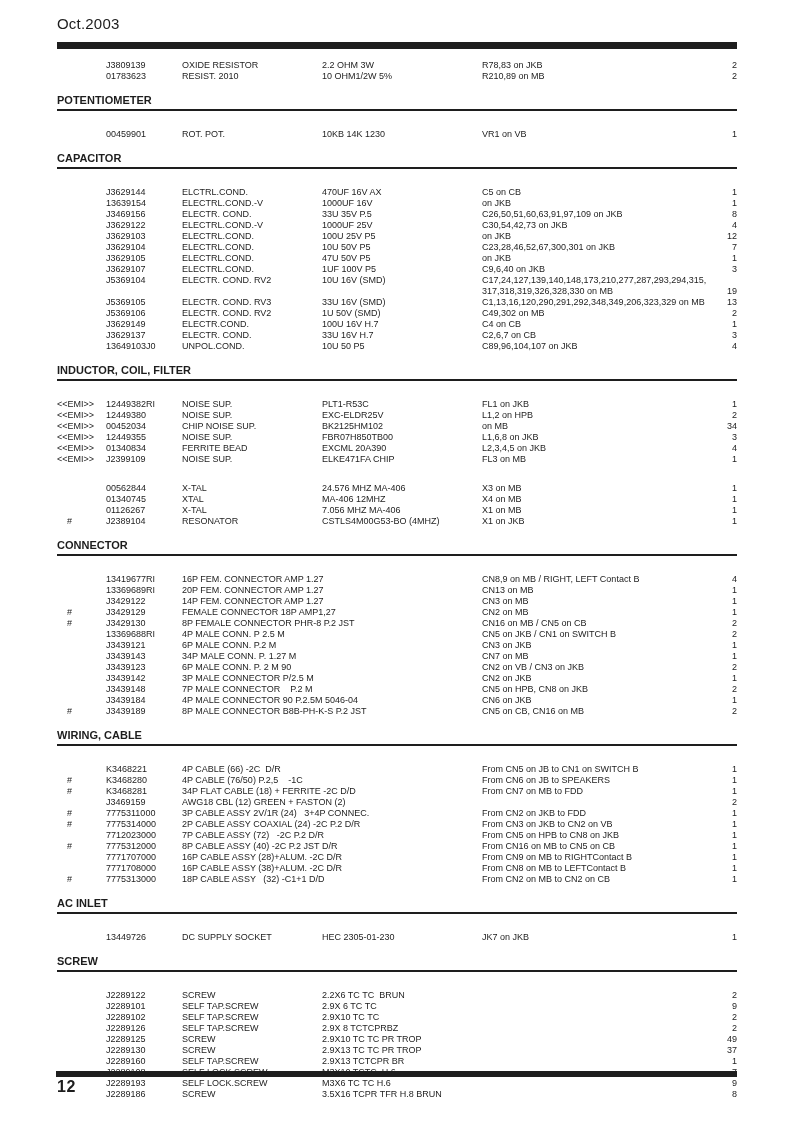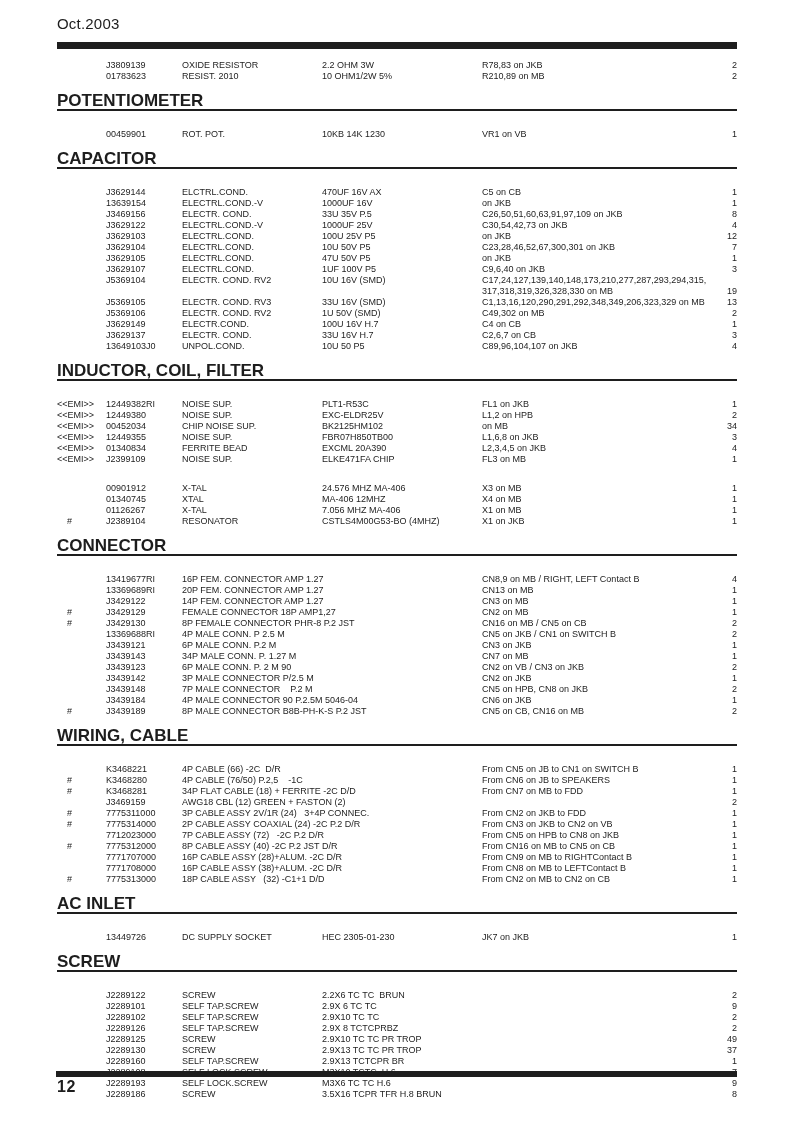--- a/index.html
+++ b/index.html
@@ -10,21 +10,21 @@
     font-family: "Liberation Sans", sans-serif;
     color: #1d1d1d;
     overflow: hidden;
   }
   .content { margin: 0 56px 0 57px; }
   .doc-date { padding-top: 15px; font-size: 15px; font-weight: normal; line-height: 18px; letter-spacing: 0.2px; }
   .top-bar { margin-top: 9px; height: 7px; background: #1e1e1e; }
   .section { margin-top: 12px; }
   .section.no-title { margin-top: 11px; }
   .section-title {
-    font-size: 17px; font-weight: bold; line-height: 13px;
+    font-size: 11px; font-weight: bold; line-height: 13px;
     border-bottom: 2px solid #1e1e1e; padding-bottom: 2px;
   }
   .rows { margin-top: 18px; }
   .section.no-title .rows { margin-top: 8px; }
   .row { display: flex; font-size: 9px; line-height: 11px; white-space: pre; }
   .c { flex: 0 0 auto; }
   .c-marker { width: 49px; }
   .c-marker.hash { width: 39px; padding-left: 10px; }
   .c-part { width: 76px; }
   .c-desc { width: 140px; }
@@ -80,21 +80,21 @@
           <div class="row"><div class="c c-marker">&lt;&lt;EMI&gt;&gt;</div><div class="c c-part">12449382RI</div><div class="c c-desc">NOISE SUP.</div><div class="c c-spec">PLT1-R53C</div><div class="c c-loc">FL1 on JKB</div><div class="c c-qty">1</div></div>
           <div class="row"><div class="c c-marker">&lt;&lt;EMI&gt;&gt;</div><div class="c c-part">12449380</div><div class="c c-desc">NOISE SUP.</div><div class="c c-spec">EXC-ELDR25V</div><div class="c c-loc">L1,2 on HPB</div><div class="c c-qty">2</div></div>
           <div class="row"><div class="c c-marker">&lt;&lt;EMI&gt;&gt;</div><div class="c c-part">00452034</div><div class="c c-desc">CHIP NOISE SUP.</div><div class="c c-spec">BK2125HM102</div><div class="c c-loc">on MB</div><div class="c c-qty">34</div></div>
           <div class="row"><div class="c c-marker">&lt;&lt;EMI&gt;&gt;</div><div class="c c-part">12449355</div><div class="c c-desc">NOISE SUP.</div><div class="c c-spec">FBR07H850TB00</div><div class="c c-loc">L1,6,8 on JKB</div><div class="c c-qty">3</div></div>
           <div class="row"><div class="c c-marker">&lt;&lt;EMI&gt;&gt;</div><div class="c c-part">01340834</div><div class="c c-desc">FERRITE BEAD</div><div class="c c-spec">EXCML 20A390</div><div class="c c-loc">L2,3,4,5 on JKB</div><div class="c c-qty">4</div></div>
           <div class="row"><div class="c c-marker">&lt;&lt;EMI&gt;&gt;</div><div class="c c-part">J2399109</div><div class="c c-desc">NOISE SUP.</div><div class="c c-spec">ELKE471FA CHIP</div><div class="c c-loc">FL3 on MB</div><div class="c c-qty">1</div></div>
         </div>
       </div>
       <div class="section">
         <div class="rows">
-          <div class="row"><div class="c c-marker"></div><div class="c c-part">00901912</div><div class="c c-desc">X-TAL</div><div class="c c-spec">24.576 MHZ MA-406</div><div class="c c-loc">X3 on MB</div><div class="c c-qty">1</div></div>
+          <div class="row"><div class="c c-marker"></div><div class="c c-part">00562844</div><div class="c c-desc">X-TAL</div><div class="c c-spec">24.576 MHZ MA-406</div><div class="c c-loc">X3 on MB</div><div class="c c-qty">1</div></div>
           <div class="row"><div class="c c-marker"></div><div class="c c-part">01340745</div><div class="c c-desc">XTAL</div><div class="c c-spec">MA-406 12MHZ</div><div class="c c-loc">X4 on MB</div><div class="c c-qty">1</div></div>
           <div class="row"><div class="c c-marker"></div><div class="c c-part">01126267</div><div class="c c-desc">X-TAL</div><div class="c c-spec">7.056 MHZ MA-406</div><div class="c c-loc">X1 on MB</div><div class="c c-qty">1</div></div>
           <div class="row"><div class="c c-marker hash">#</div><div class="c c-part">J2389104</div><div class="c c-desc">RESONATOR</div><div class="c c-spec">CSTLS4M00G53-BO (4MHZ)</div><div class="c c-loc">X1 on JKB</div><div class="c c-qty">1</div></div>
         </div>
       </div>
       <div class="section">
         <div class="section-title">CONNECTOR</div>
         <div class="rows">
           <div class="row"><div class="c c-marker"></div><div class="c c-part">13419677RI</div><div class="c c-desc wide">16P FEM. CONNECTOR AMP 1.27</div><div class="c c-loc">CN8,9 on MB / RIGHT, LEFT Contact B</div><div class="c c-qty">4</div></div>
           <div class="row"><div class="c c-marker"></div><div class="c c-part">13369689RI</div><div class="c c-desc wide">20P FEM. CONNECTOR AMP 1.27</div><div class="c c-loc">CN13 on MB</div><div class="c c-qty">1</div></div>

